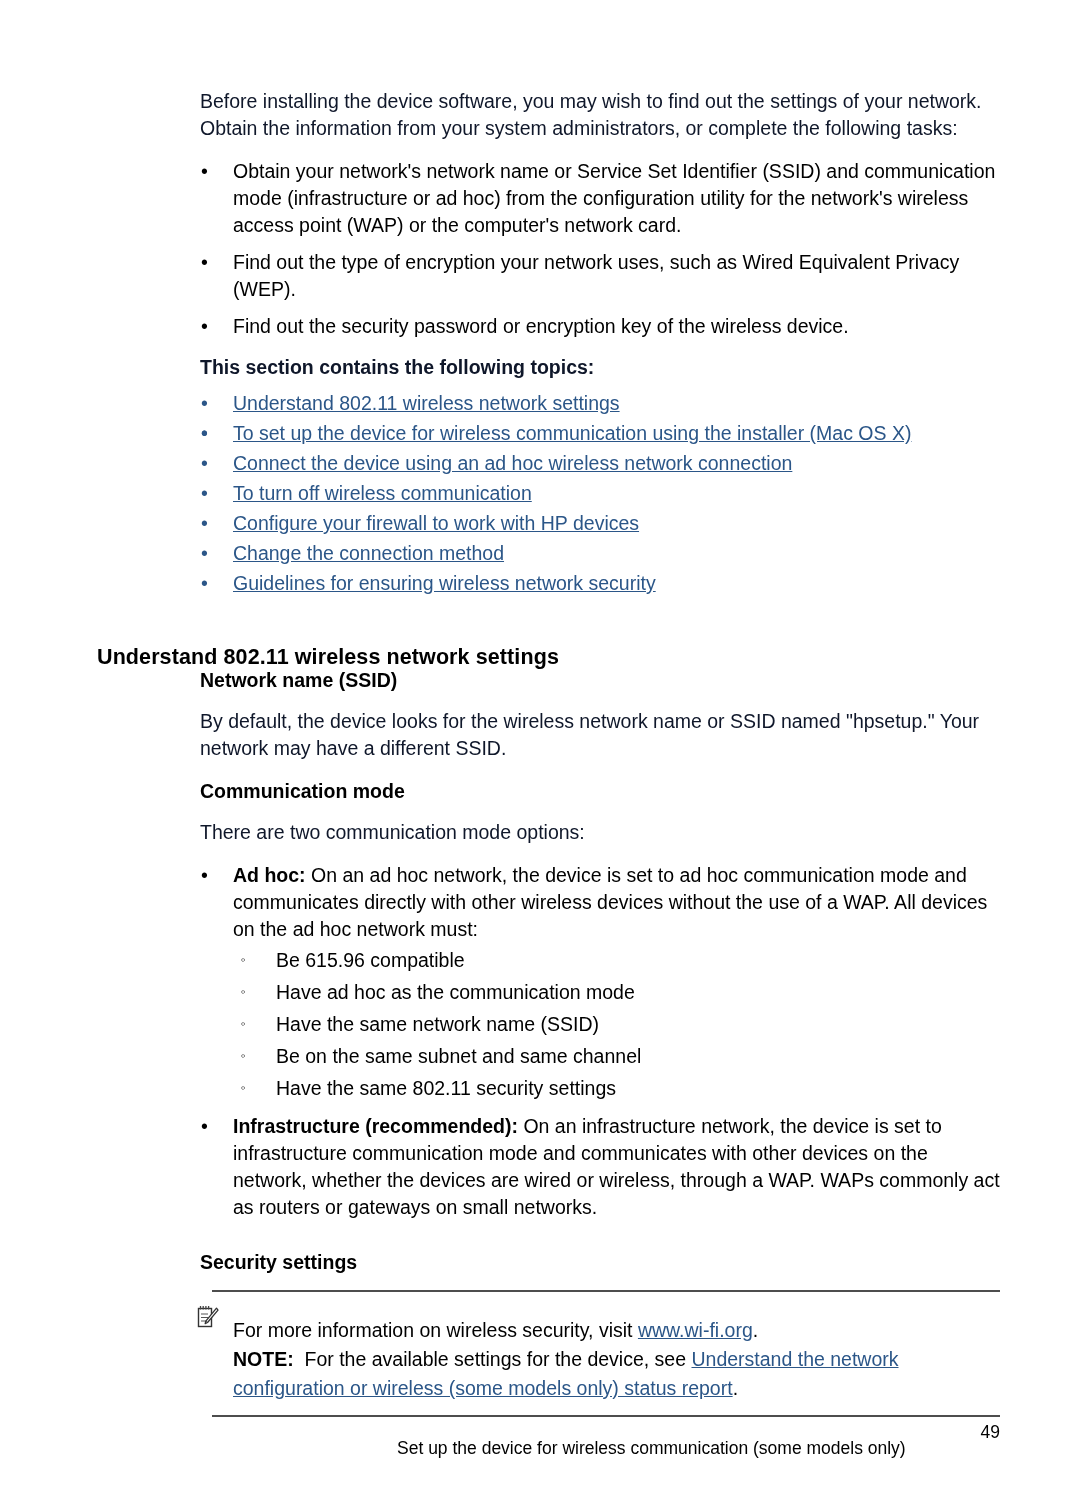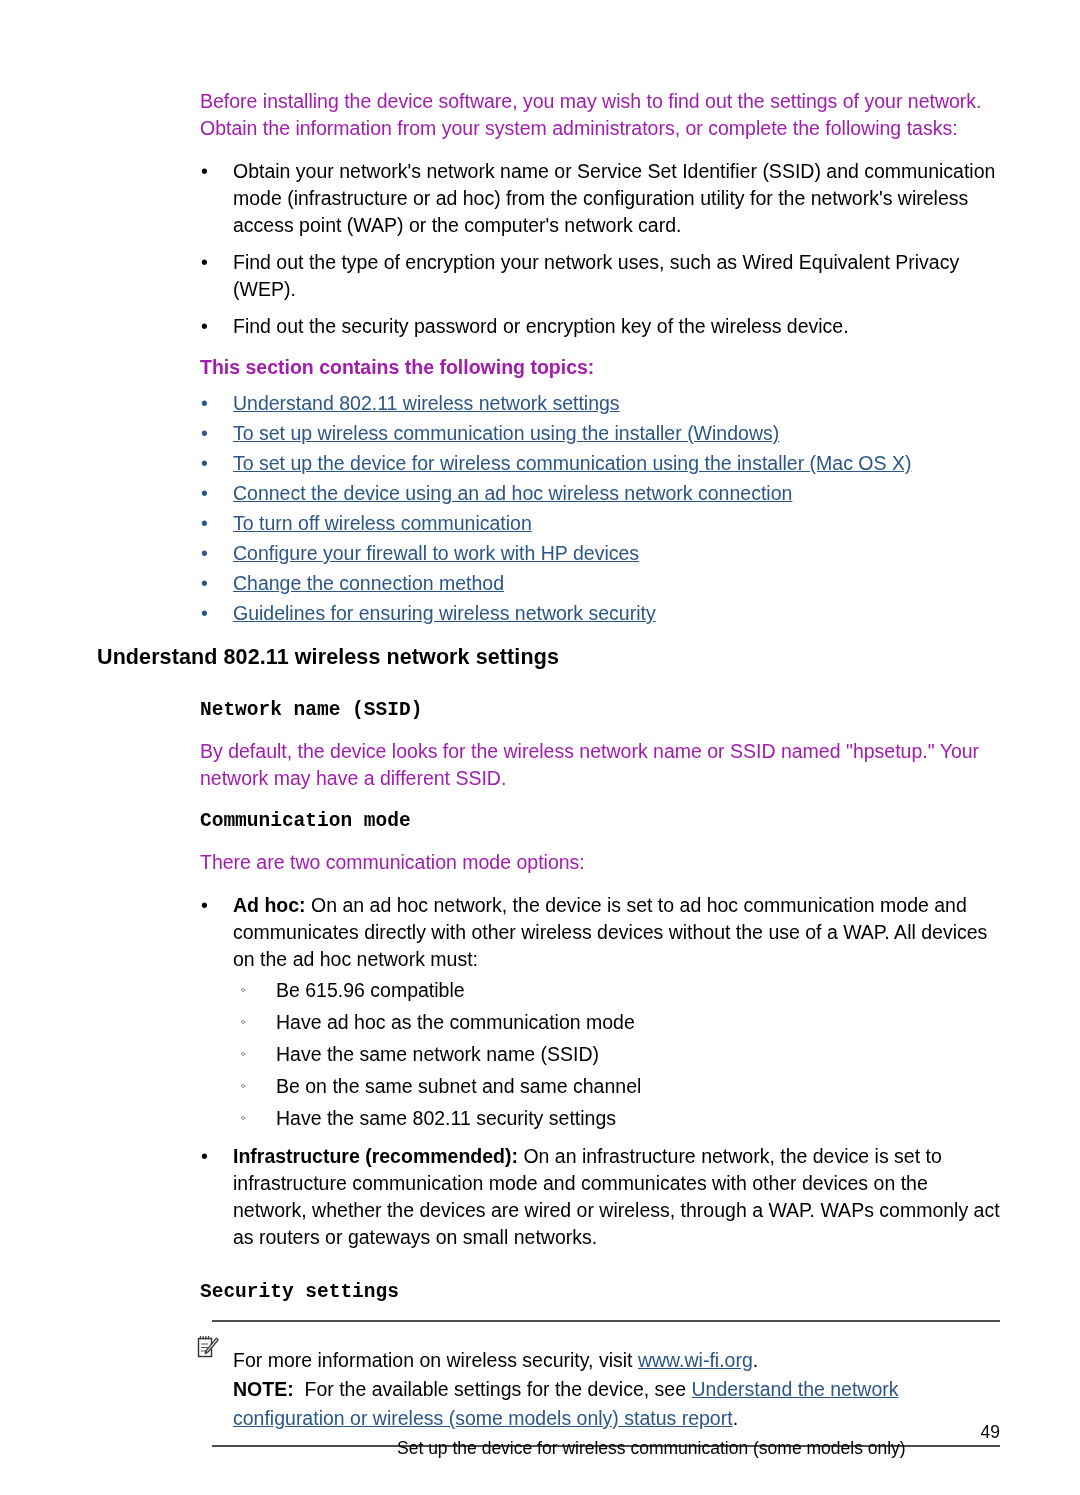--- a/index.html
+++ b/index.html
@@ -27,21 +27,21 @@
     position: absolute;
     left: 200px;
     top: 88px;
     width: 800px;
   }
 
   p.body {
     margin: 0 0 16px 0;
     font-size: 19.5px;
     line-height: 27px;
-    color: #a21caf;
+    color: #0f172a;
   }
   p.body.tight { margin-bottom: 9px; font-weight: bold; }
 
   
   ul.bullets {
     list-style: none;
     margin: 0 0 14px 0;
     padding: 0;
   }
   ul.bullets > li {
@@ -100,21 +100,20 @@
     font-size: 21.5px;
     font-weight: bold;
     letter-spacing: 0.1px;
     white-space: nowrap;
   }
   h2.sub-heading {
     margin: 0 0 14px 0;
     font-size: 19.5px;
     font-weight: bold;
     line-height: 27px;
-    font-family: Liberation Mono, monospace;
   }
 
   
   .note-block {
     position: relative;
     margin-top: 14px;
   }
   .rule {
     height: 0;
     border-top: 2px solid #4d4d4d;
@@ -195,21 +194,20 @@
 
     <p class="body tight">This section contains the following topics:</p>
 
     <ul class="bullets links">
       <li>
         <span class="mk">•</span>
         <a class="doclink">Understand 802.11 wireless network settings</a>
       </li>
       <li>
         <span class="mk">•</span>
-        <a class="doclink">To set up wireless communication using the installer (Windows)</a>
       </li>
       <li>
         <span class="mk">•</span>
         <a class="doclink">To set up the device for wireless communication using the installer (Mac OS X)</a>
       </li>
       <li>
         <span class="mk">•</span>
         <a class="doclink">Connect the device using an ad hoc wireless network connection</a>
       </li>
       <li>

